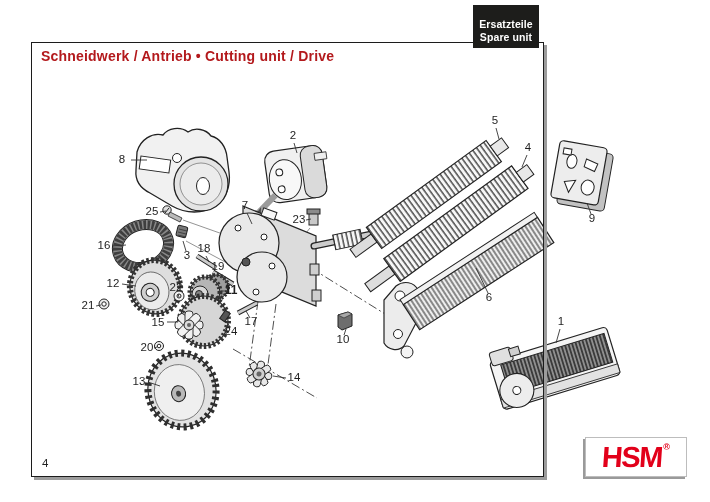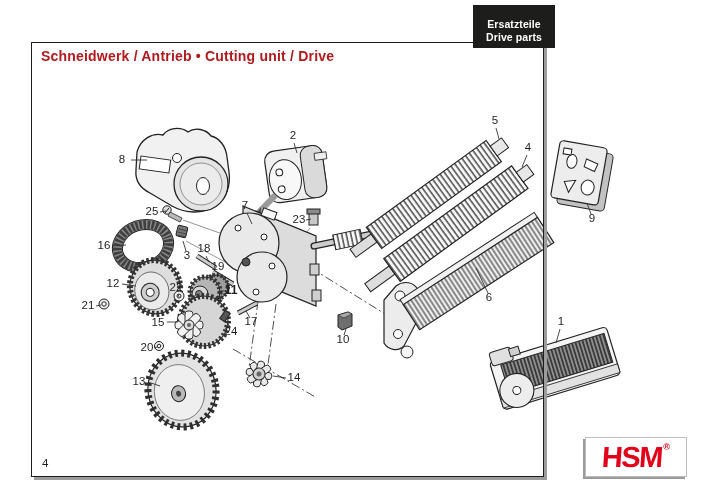--- a/index.html
+++ b/index.html
@@ -6,21 +6,21 @@
   body{
     width:710px;height:502px;position:relative;background:#ffffff;
     font-family:"Liberation Sans",sans-serif;overflow:hidden;
   }
   .frame{
     position:absolute;left:31px;top:42px;width:513px;height:435px;
     border:1.5px solid #1c1c1c;box-shadow:3px 3px 0 #9c9c9c;
     background:transparent;box-sizing:border-box;z-index:3;
   }
   .tag{
-    position:absolute;left:473px;top:5px;width:82px;height:43px;
+    position:absolute;left:473px;top:5px;width:66px;height:43px;
     background:#1d1d1b;color:#ffffff;font-weight:bold;font-size:10.5px;
     text-align:center;box-sizing:border-box;padding-top:13px;line-height:1.2;
     z-index:6;letter-spacing:.1px;
   }
   .title{
     position:absolute;left:9px;top:5px;font-size:14px;font-weight:bold;
     color:#b3191c;letter-spacing:.2px;white-space:nowrap;
   }
   .pagenum{position:absolute;left:10px;bottom:7px;font-size:11.5px;color:#222;}
   .logo{
@@ -34,21 +34,21 @@
   }
   .logo-reg{color:#e2001a;font-size:9px;font-weight:bold;align-self:flex-start;margin:4px 0 0 1px;}
   svg.diagram{position:absolute;left:0;top:0;width:710px;height:502px;z-index:2;}
   svg text{font-family:"Liberation Sans",sans-serif;}
 </style>
 </head>
 <body>
 
 <div class="tag">
   <div>Ersatzteile</div>
-  <div>Drive parts</div>
+  <div>Spare unit</div>
 </div>
 
 <svg class="diagram" viewBox="0 0 710 502">
   <defs>
     <pattern id="pb" width="4.5" height="40" patternUnits="userSpaceOnUse">
       <rect width="4.5" height="40" fill="#f7f7f7"></rect>
       <line x1="1" y1="0" x2="1" y2="40" stroke="#333" stroke-width="1.3"></line>
     </pattern>
     <pattern id="pc" width="4" height="40" patternUnits="userSpaceOnUse">
       <rect width="4" height="40" fill="#eeeeee"></rect>

